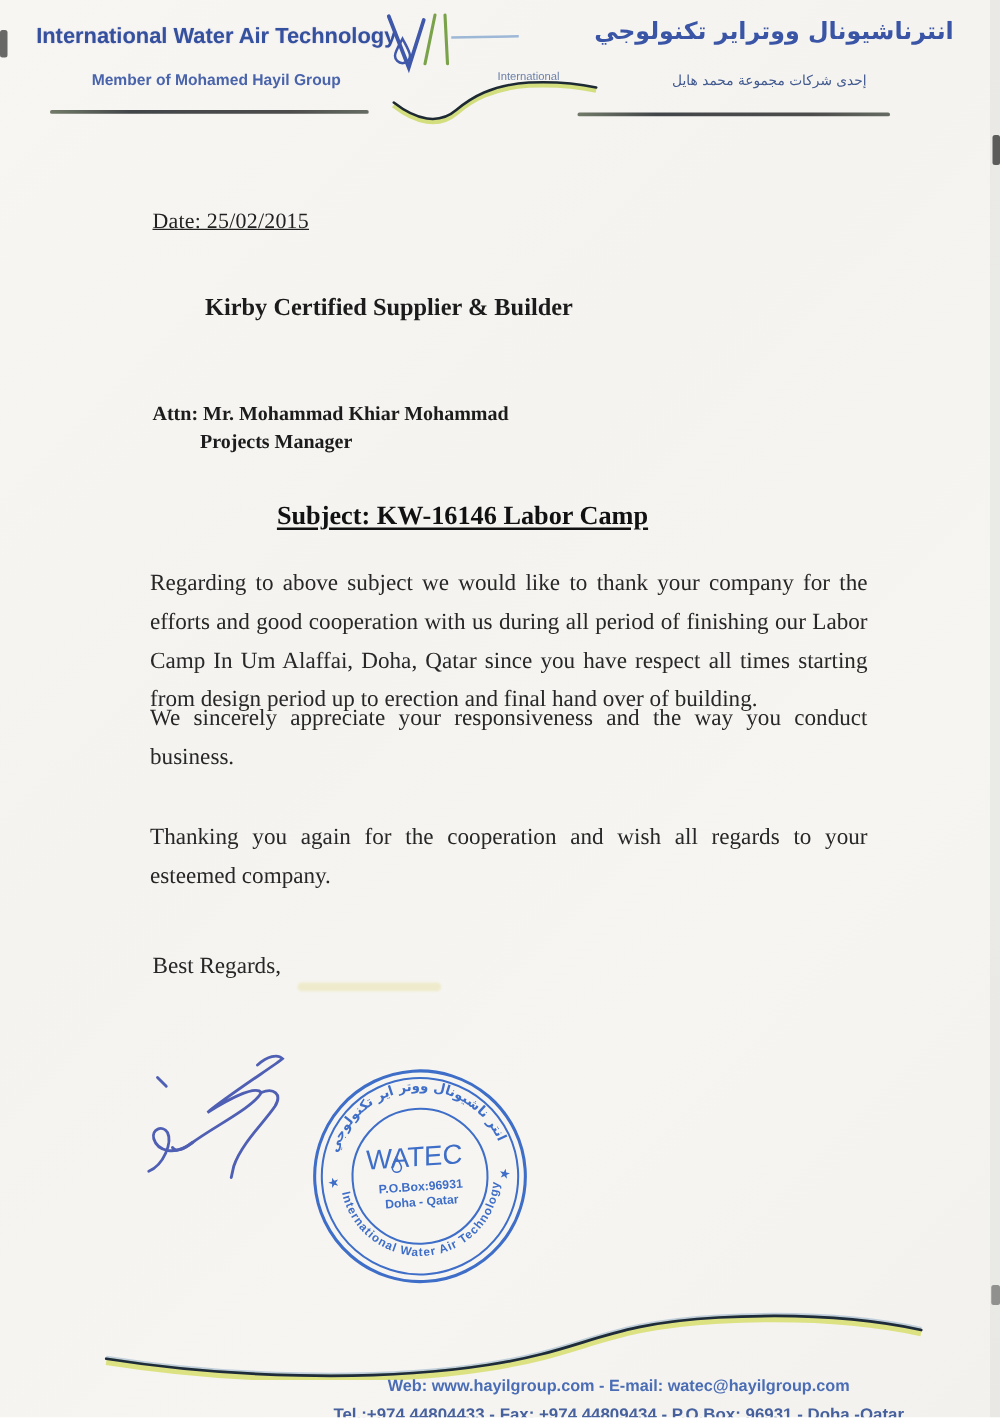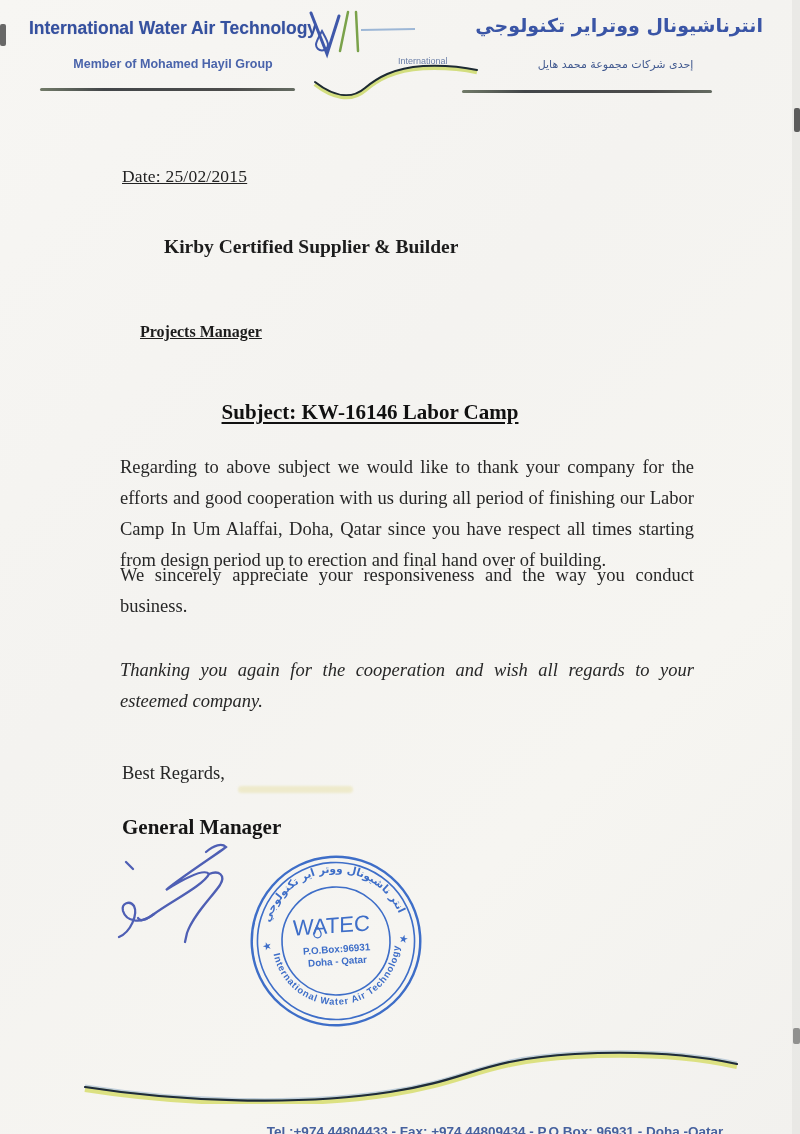--- a/index.html
+++ b/index.html
@@ -59,34 +59,34 @@
   }
   .recipient {
     position: absolute; left: 122px; top: 233px;
     font-weight: bold; font-size: 19.5px; color: #1c1c1c; line-height: 28px;
   }
   .recipient .indent { margin-left: 42px; }
   .attn {
     position: absolute; left: 122px; top: 321px;
     font-weight: bold; font-size: 16px; color: #1c1c1c; line-height: 22px;
   }
-  .attn .indent { margin-left: 18px; text-decoration: underline; }
+  .attn .indent { margin-left: 38px; }
   .subject {
     position: absolute; left: 120px; top: 400px; width: 500px;
     text-align: center; font-weight: bold; font-size: 21px; color: #111;
   }
   .subject span { text-decoration: underline; text-underline-offset: 3px; }
   .para {
     position: absolute; left: 120px; width: 574px;
     font-size: 18.5px; line-height: 31px; color: #272727;
     text-align: justify;
   }
   .para1 { top: 452px; }
   .para2 { top: 560px; }
-  .para3 { top: 655px; font-style: italic; }
+  .para3 { top: 655px; }
   .closing {
     position: absolute; left: 122px; top: 763px;
     font-size: 18.5px; color: #262626;
   }
   .signatory {
     position: absolute; left: 122px; top: 815px;
     font-weight: bold; font-size: 21px; color: #161616;
   }
 
   .signature-box { position: absolute; left: 108px; top: 840px; width: 155px; height: 110px; }
@@ -156,33 +156,33 @@
   <div class="company-ar" dir="rtl">انترناشيونال ووتراير تكنولوجي</div>
   <div class="member-ar" dir="rtl">إحدى شركات مجموعة محمد هايل</div>
 
   <div class="date-line">Date: 25/02/2015</div>
 
   <div class="recipient">
     <div class="indent">Kirby Certified Supplier &amp; Builder</div>
   </div>
 
   <div class="attn">
+    <div>Attn: Mr. Mohammad Khiar Mohammad</div>
     <div class="indent">Projects Manager</div>
   </div>
 
   <div class="subject">
     <span>Subject: KW-16146 Labor Camp</span>
   </div>
 
   <p class="para para1">Regarding to above subject we would like to thank your company for the efforts and good cooperation with us during all period of finishing our Labor Camp In Um Alaffai, Doha, Qatar since you have respect all times starting from design period up to erection and final hand over of building.</p>
   <p class="para para2">We sincerely appreciate your responsiveness and the way you conduct business.</p>
   <p class="para para3">Thanking you again for the cooperation and wish all regards to your esteemed company.</p>
 
   <div class="closing">Best Regards,</div>
-  <div class="signatory">General Manager</div>
 
   <div class="smudge"></div>
 
   <div class="signature-box">
     <svg width="155" height="110" viewBox="0 0 155 110">
       <g fill="none" stroke="#3d4fae" stroke-width="2.3" stroke-linecap="round" opacity="0.9">
         <path d="M 98 12 C 106 5, 114 3, 118 7 C 112 12, 72 38, 58 50 C 74 40, 96 28, 101 34 C 96 45, 62 62, 46 74 C 38 80, 32 82, 30 78"></path>
         <path d="M 46 74 C 32 85, 18 81, 15 71 C 13 63, 22 60, 26 66 C 30 74, 23 92, 11 97"></path>
         <path d="M 101 34 C 111 30, 118 35, 112 45 C 104 57, 85 75, 79 93 L 77 102"></path>
         <path d="M 18 22 L 25 29"></path>
@@ -218,19 +218,20 @@
   </div>
 
   <div class="footer-swoosh">
     <svg width="800" height="62" viewBox="0 0 800 62">
       <path d="M 85 45 C 180 60, 300 64, 390 50 C 470 38, 482 17, 575 12 C 650 8, 700 14, 737 22" fill="none" stroke="#d6dc66" stroke-width="6" opacity="0.8" transform="translate(0,2)"></path>
       <path d="M 85 45 C 180 60, 300 64, 390 50 C 470 38, 482 17, 575 12 C 650 8, 700 14, 737 22" fill="none" stroke="#7f9fc0" stroke-width="3" opacity="0.45" transform="translate(0,-1)"></path>
       <path d="M 85 45 C 180 60, 300 64, 390 50 C 470 38, 482 17, 575 12 C 650 8, 700 14, 737 22" fill="none" stroke="#1e2b3a" stroke-width="2.2" stroke-linecap="round"></path>
     </svg>
   </div>
   <div class="footer-line1">Tel.:+974 44804433 - Fax: +974 44809434 - P.O.Box: 96931 - Doha -Qatar</div>
+  <div class="footer-line2">Web: www.hayilgroup.com - E-mail: watec@hayilgroup.com</div>
 
   <div class="edge-band"></div>
   <div class="artifact a1"></div>
   <div class="artifact a2"></div>
   <div class="artifact a3"></div>
 
 </div>
 
 </body></html>

